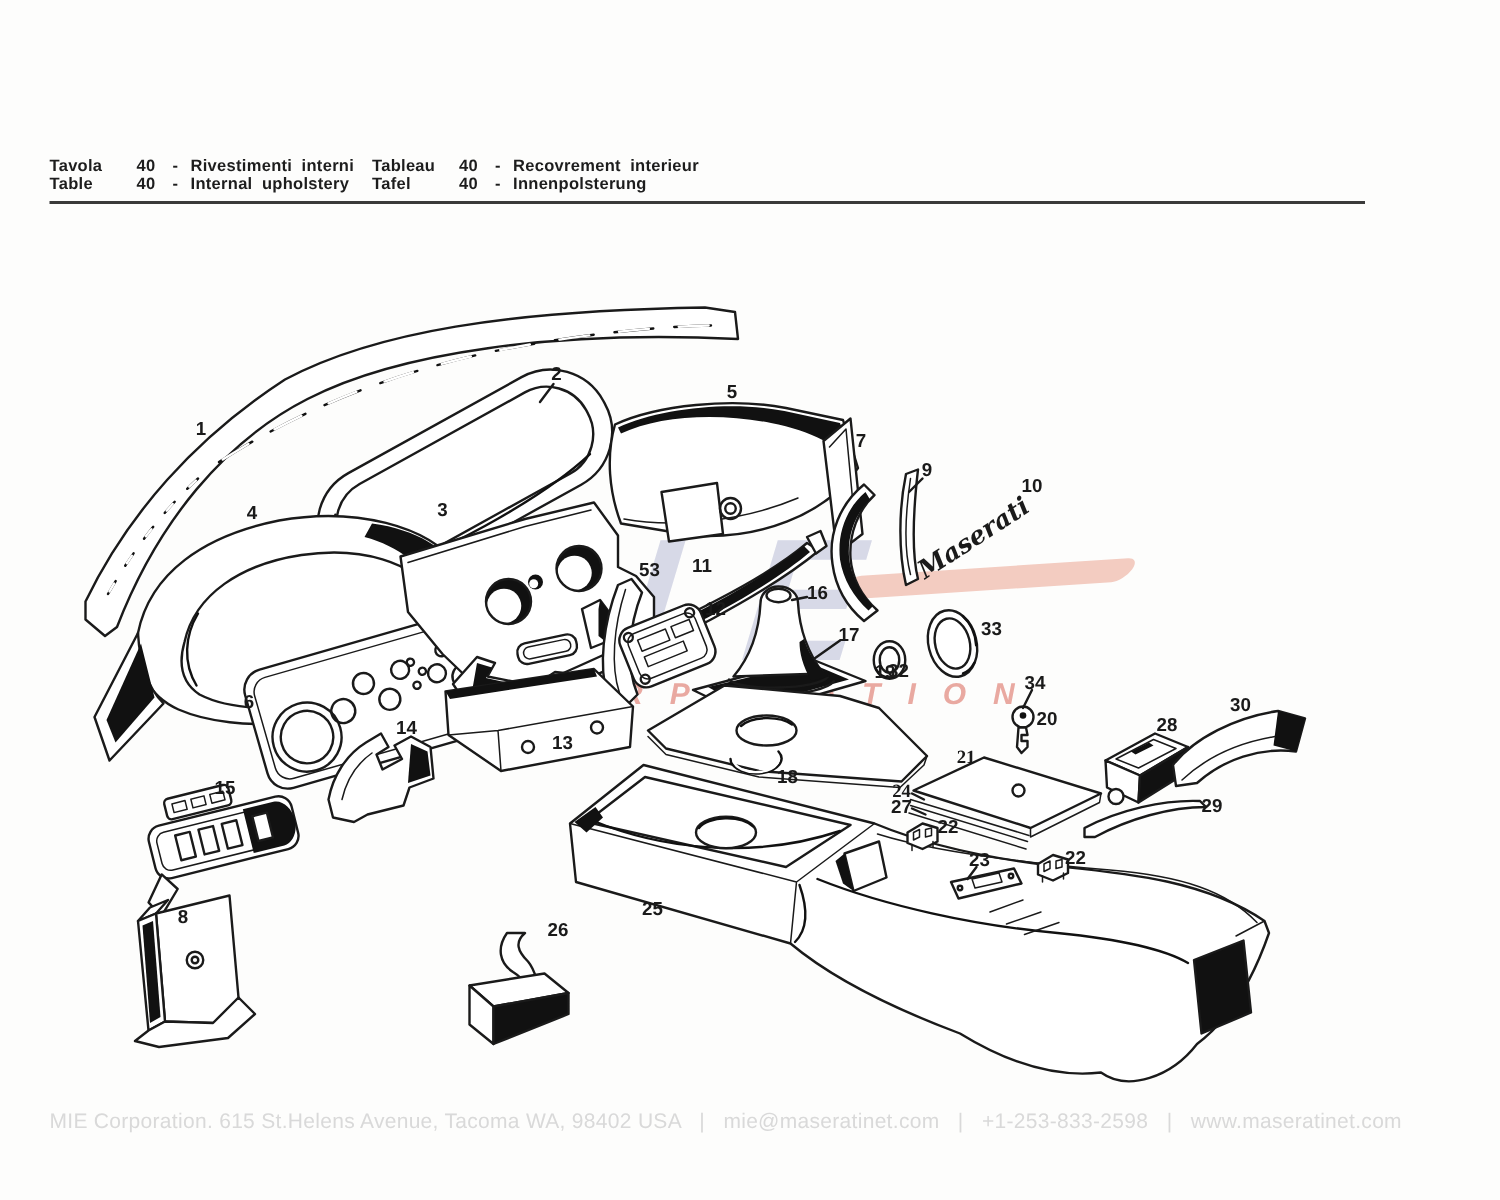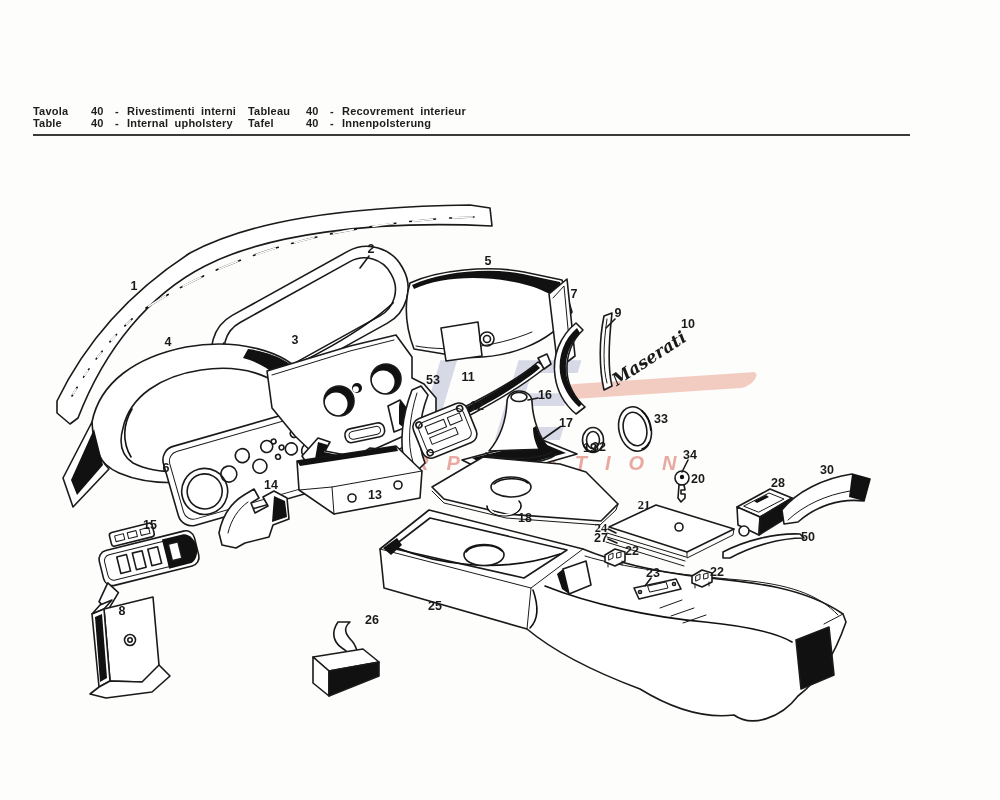--- a/index.html
+++ b/index.html
@@ -386,23 +386,24 @@
       <span class="part-label" style="left: 827px; top: 442px; text-align: center;">30</span>
       <span class="part-label" style="left: 590px; top: 420px;">19</span>
       <span class="part-label" style="left: 698px; top: 451px;">20</span>
       <span class="part-label" style="left: 778px; top: 455px;">28</span>
       <span class="part-label" style="left: 271px; top: 457px;">14</span>
       <span class="part-label" style="left: 375px; top: 467px;">13</span>
       <span class="part-label" style="left: 644px; top: 477px; font-family: Liberation Serif, serif;">21</span>
       <span class="part-label" style="left: 525px; top: 490px;">18</span>
       <span class="part-label" style="left: 150px; top: 497px;">15</span>
       <span class="part-label" style="left: 601px; top: 500px; font-family: Liberation Serif, serif;">24</span>
-      <span class="part-label" style="left: 808px; top: 509px;">50</span>
+      <span class="part-label" style="left: 808px; top: 509px;">29</span>
       <span class="part-label" style="left: 601px; top: 510px;">27</span>
       <span class="part-label" style="left: 632px; top: 523px;">22</span>
       <span class="part-label" style="left: 717px; top: 544px;">22</span>
       <span class="part-label" style="left: 653px; top: 545px;">23</span>
       <span class="part-label" style="left: 435px; top: 578px;">25</span>
       <span class="part-label" style="left: 122px; top: 583px;">8</span>
       <span class="part-label" style="left: 372px; top: 592px;">26</span>
     </div>
 
+  <div class="footer">MIE Corporation. 615 St.Helens Avenue, Tacoma WA, 98402 USA   |   mie@maseratinet.com   |   +1-253-833-2598   |   www.maseratinet.com</div>
 </div>
 
 </body></html>

